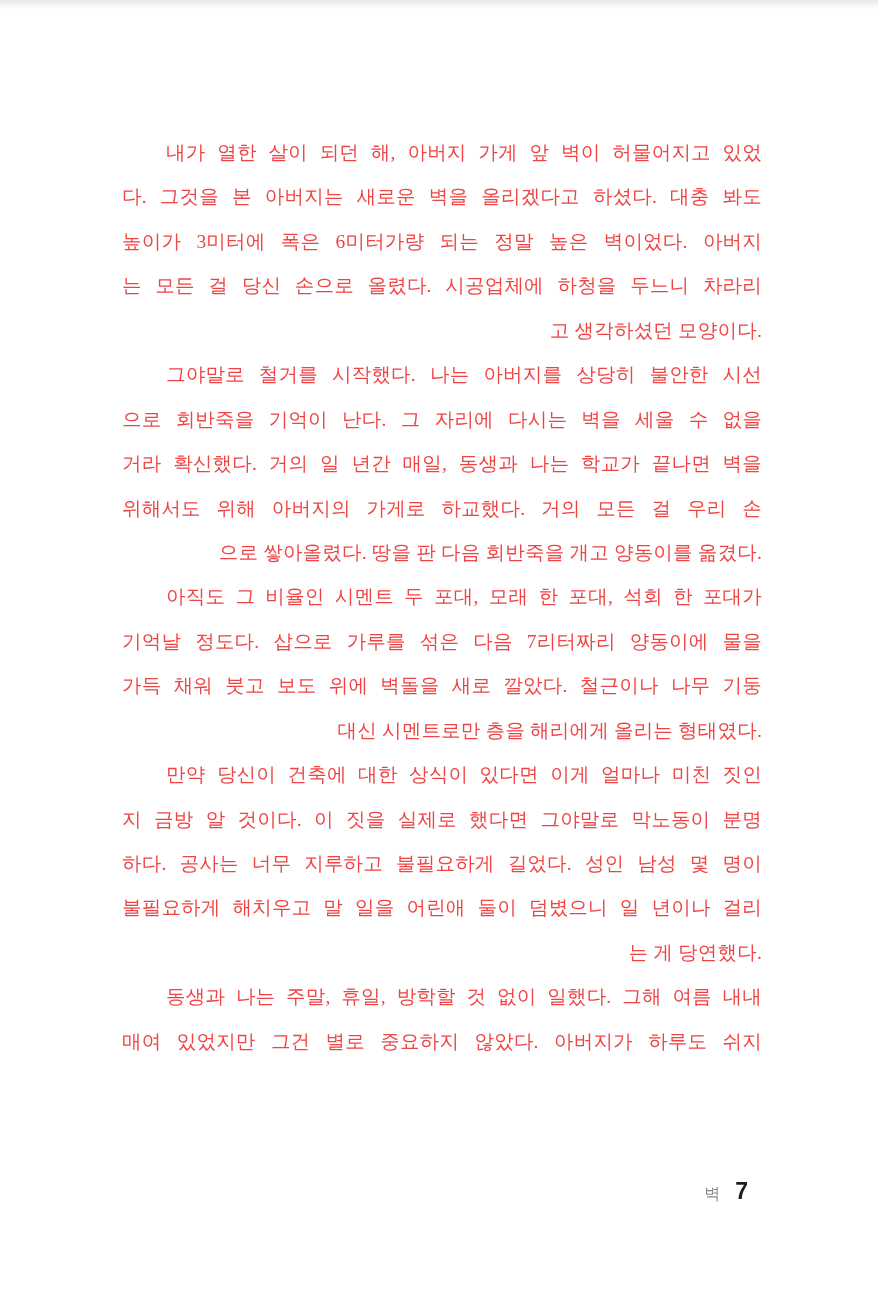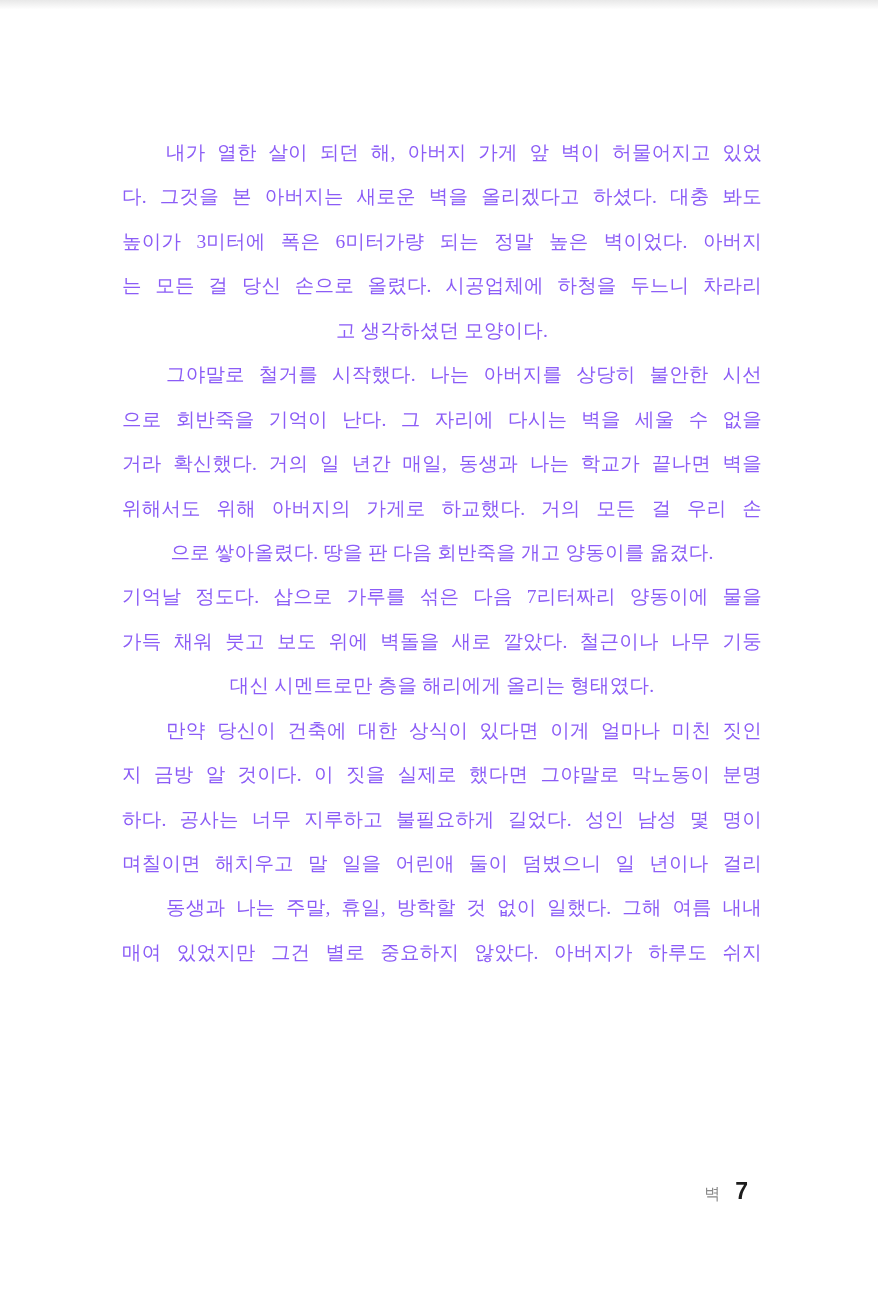--- a/index.html
+++ b/index.html
@@ -25,21 +25,21 @@
     left: 122px;
     top: 131px;
     width: 640px;
     color: #3b3735;
     font-size: 19.5px;
     -webkit-font-smoothing: antialiased;
   }
   .line {
     height: 44.45px;
     line-height: 44.45px;
-    text-align: center;
+    text-align: right;
     letter-spacing: 0.2px;
   }
   .line.just {
     text-align: justify;
     text-align-last: justify;
   }
   .line.indent {
     text-indent: 44px;
   }
   .footer {
@@ -60,38 +60,40 @@
     font-size: 23px;
     font-weight: 700;
     color: #1d1d1d;
   }
 </style>
 </head>
 <body>
 
 <div class="top-edge"></div>
 
-<div class="text-block" id="text-block" style="color: #8b5cf6;">
+<div class="text-block" id="text-block" style="color: #ef4444;">
     <div class="line just indent">내가 열한 살이 되던 해, 아버지 가게 앞 벽이 허물어지고 있었</div>
     <div class="line just">다. 그것을 본 아버지는 새로운 벽을 올리겠다고 하셨다. 대충 봐도</div>
     <div class="line just">높이가 3미터에 폭은 6미터가량 되는 정말 높은 벽이었다. 아버지</div>
     <div class="line just">는 모든 걸 당신 손으로 올렸다. 시공업체에 하청을 두느니 차라리</div>
     <div class="line">고 생각하셨던 모양이다.</div>
     <div class="line just indent">그야말로 철거를 시작했다. 나는 아버지를 상당히 불안한 시선</div>
     <div class="line just">으로 회반죽을 기억이 난다. 그 자리에 다시는 벽을 세울 수 없을</div>
     <div class="line just">거라 확신했다. 거의 일 년간 매일, 동생과 나는 학교가 끝나면 벽을</div>
     <div class="line just">위해서도 위해 아버지의 가게로 하교했다. 거의 모든 걸 우리 손</div>
     <div class="line">으로 쌓아올렸다. 땅을 판 다음 회반죽을 개고 양동이를 옮겼다.</div>
+    <div class="line just indent">아직도 그 비율인 시멘트 두 포대, 모래 한 포대, 석회 한 포대가</div>
     <div class="line just">기억날 정도다. 삽으로 가루를 섞은 다음 7리터짜리 양동이에 물을</div>
     <div class="line just">가득 채워 붓고 보도 위에 벽돌을 새로 깔았다. 철근이나 나무 기둥</div>
     <div class="line">대신 시멘트로만 층을 해리에게 올리는 형태였다.</div>
     <div class="line just indent">만약 당신이 건축에 대한 상식이 있다면 이게 얼마나 미친 짓인</div>
     <div class="line just">지 금방 알 것이다. 이 짓을 실제로 했다면 그야말로 막노동이 분명</div>
     <div class="line just">하다. 공사는 너무 지루하고 불필요하게 길었다. 성인 남성 몇 명이</div>
-    <div class="line just">며칠이면 해치우고 말 일을 어린애 둘이 덤볐으니 일 년이나 걸리</div>
+    <div class="line just">불필요하게 해치우고 말 일을 어린애 둘이 덤볐으니 일 년이나 걸리</div>
+    <div class="line">는 게 당연했다.</div>
     <div class="line just indent">동생과 나는 주말, 휴일, 방학할 것 없이 일했다. 그해 여름 내내</div>
     <div class="line just">매여 있었지만 그건 별로 중요하지 않았다. 아버지가 하루도 쉬지</div>
   </div>
 
 <div class="footer">
   <span class="chapter">벽</span>
   <span class="num">7</span>
 </div>
 
 </body></html>

